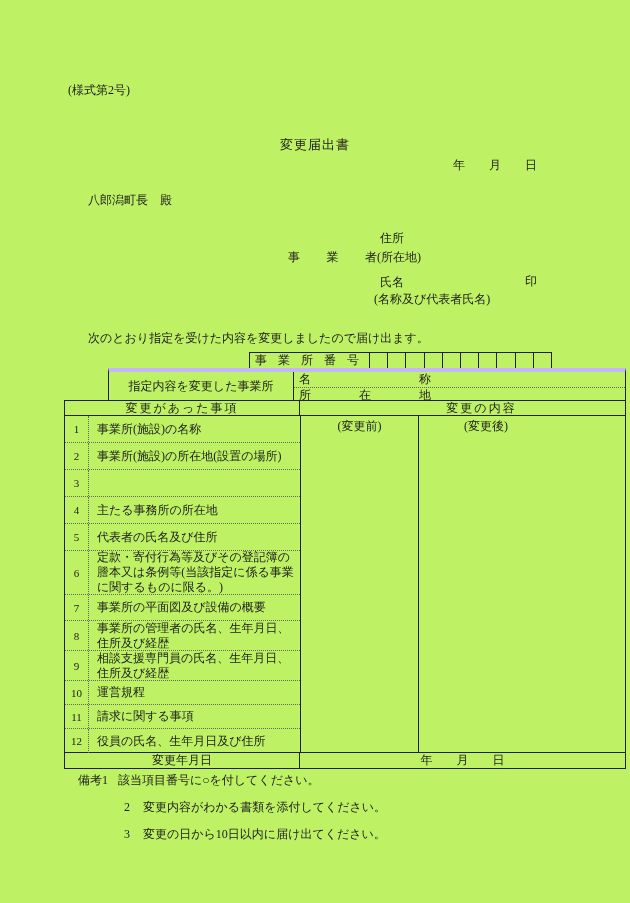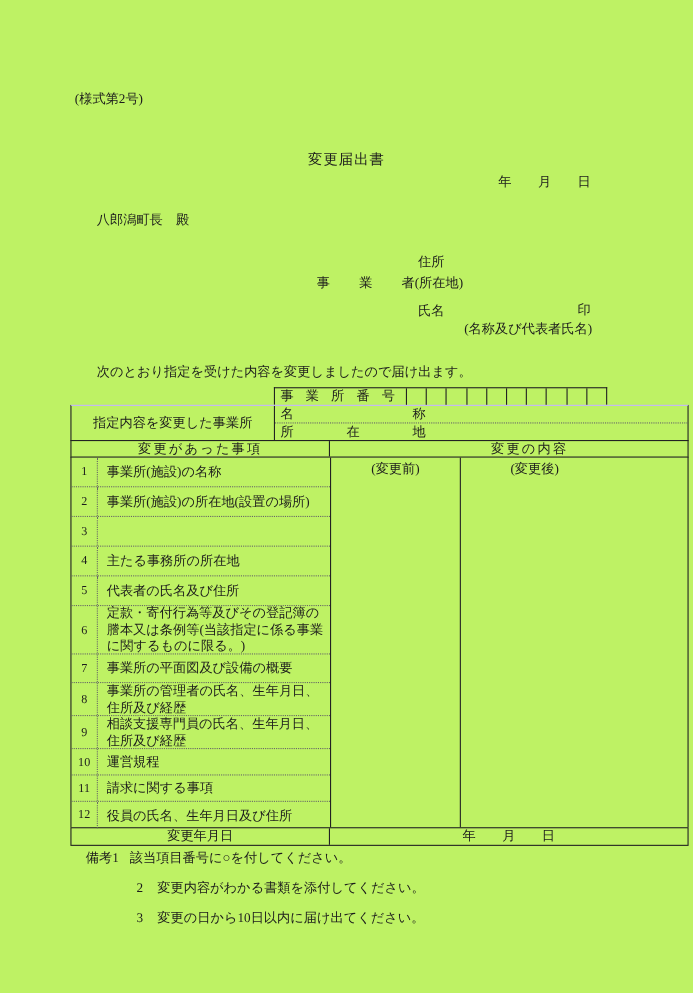--- a/index.html
+++ b/index.html
@@ -21,35 +21,35 @@
   
   .form-number { left:68px; top:82px; }
   .doc-title   { left:0; right:0; top:136px; text-align:center; font-size:13px; letter-spacing:1px; }
   .date-top    { left:453px; top:157px; }
   .addressee   { left:88px; top:192px; }
   .sig-address { left:380px; top:230px; }
   .sig-entity  { left:288px; top:249px; }
   .sig-entity .entity-spread { width:89px; }
   .sig-name    { left:380px; top:274px;text-align:right; }
   .sig-seal    { left:525px; top:273px; }
-  .sig-namesub { left:374px; top:291px;margin-left:48px; }
+  .sig-namesub { left:374px; top:291px; }
   .declaration { left:88px; top:330px; }
 
   
   .tbl { position:absolute; left:64px; top:352px; width:562px; }
   .tbl .cellc { display:flex; align-items:center; justify-content:center; }
 
   .row-top { margin-left:185px; width:303px; height:16px; display:flex;
              border-top:1px solid #222; border-left:1px solid #222; border-right:1px solid #222; }
   .officeno-label { width:119px; display:flex; align-items:center; }
   .officeno-label .jspread { width:104px; margin-left:5px; }
   .digit { flex:1; border-left:1px solid #222; }
 
   .sec2 { display:flex; height:32px;
-          border-top:1px solid #c4b5fd; border-left:1px solid #222; border-right:1px solid #222; }
+          border-top:4px solid #c4b5fd; border-left:1px solid #222; border-right:1px solid #222;margin-left:44px; }
   .office-left { width:185px; border-right:1px solid #222; }
   .office-right { flex:1; display:flex; flex-direction:column; }
   .office-name { height:16px; border-bottom:1px dotted #666; display:flex; align-items:center; }
   .office-addr { height:15px; display:flex; align-items:center; }
   .office-right .jspread { width:132px; margin-left:5px; }
 
   .sec3 { display:flex; height:15px;
           border-top:1px solid #222; border-left:1px solid #222; border-right:1px solid #222;gap:38px; }
   .hdr-left  { width:235px; border-right:1px solid #222; letter-spacing:2px; }
   .hdr-right { flex:1; letter-spacing:2px; }

